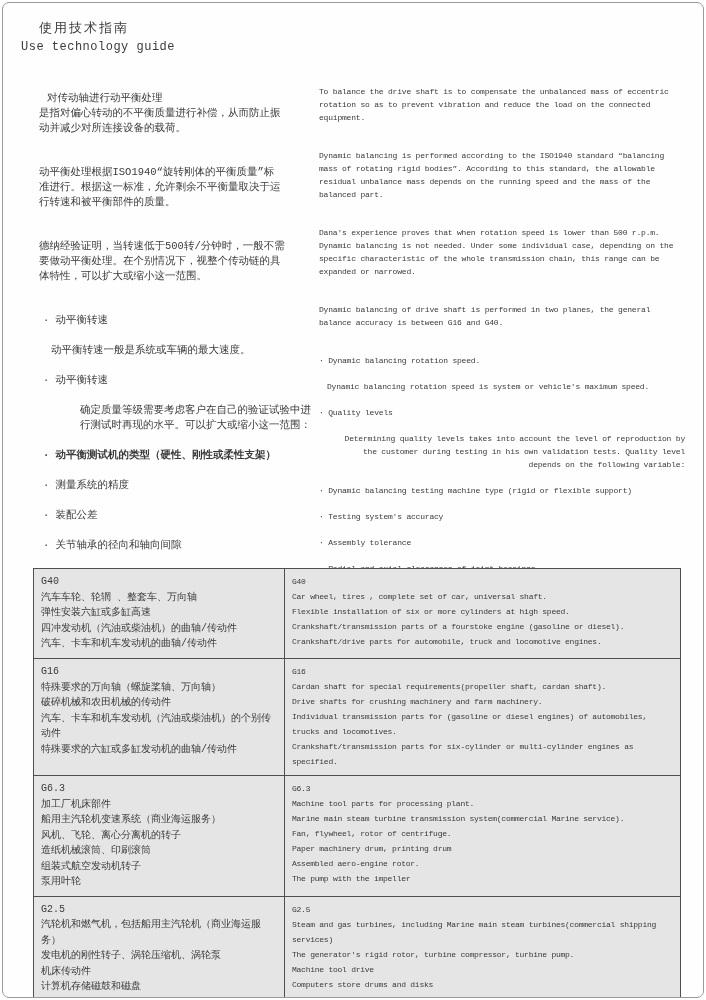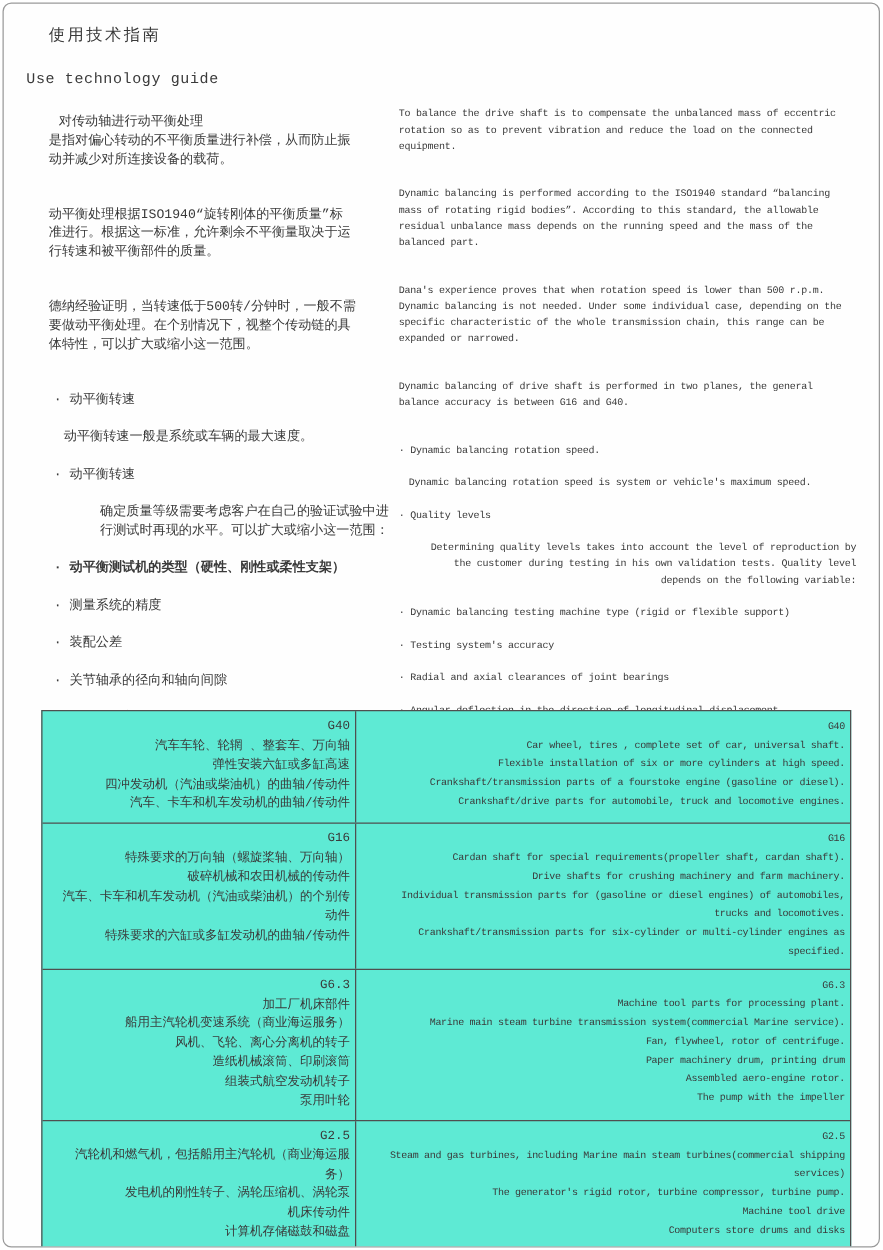--- a/index.html
+++ b/index.html
@@ -9,42 +9,42 @@
     margin:2px;
     border:1px solid #9a9a9a;
     border-radius:7px;
     background:#fefefe;
     color:#3a3a3a;
     font-family:"Liberation Mono","DejaVu Sans Mono",monospace;
     overflow:hidden;
   }
   .header{position:absolute;top:16px;left:18px;}
   .header .zh{font-size:13px;padding-left:18px;letter-spacing:2px;}
-  .header .en{font-size:12px;margin-top:19px;letter-spacing:0.5px;}
+  .header .en{font-size:12px;margin-top:3px;letter-spacing:0.5px;}
 
   .col{position:absolute;white-space:pre-line;}
   .col-left{top:73px;left:36px;width:272px;font-size:10.5px;line-height:15px;}
   .col-right{top:69px;left:316px;width:366px;font-size:8px;line-height:13px;letter-spacing:-0.2px;}
 
   .para{white-space:pre-line;margin:0 0 14px 0;}
   .col-right .para{margin-bottom:12px;}
   .p-indent{text-indent:8px;}
   .blk{white-space:pre-line;margin:0;}
   .bullet{margin-left:4px;}
   .col-right .bullet{margin-left:0;}
   .sub{margin-left:12px;}
   .col-right .sub{margin-left:8px;}
   .sub-hang{margin-left:0;text-indent:8px;text-align:right;}
   .bold{font-weight:bold;}
   .note{margin-left:8px;}
   .col-right .note{margin-left:0;}
 
   .gtable{
     position:absolute;top:565px;left:30px;width:646px;
-    border:1px solid #4f4f4f;background:#5eead4;text-align:right;
+    border:1px solid #4f4f4f;background:#e5e5e5;
   }
   .grow{display:grid;grid-template-columns:251px 1fr;border-bottom:1px solid #4f4f4f;}
   .grow:last-child{border-bottom:none;}
   .cell{white-space:pre-line;padding:5px 4px 6px 7px;}
   .cell-zh{font-size:10px;line-height:15.5px;border-right:1px solid #4f4f4f;}
   .cell-en{font-size:8px;line-height:15px;letter-spacing:-0.25px;}
   .r1{min-height:78px;}
   .r2{min-height:90px;}
   .r3{min-height:99px;}
   .r4{min-height:67px;}
@@ -100,20 +100,21 @@
     <div class="para">Dynamic balancing of drive shaft is performed in two planes, the general
 balance accuracy is between G16 and G40.</div>
     <div class="blk bullet">· Dynamic balancing rotation speed.</div>
     <div class="blk sub">Dynamic balancing rotation speed is system or vehicle's maximum speed.</div>
     <div class="blk bullet">· Quality levels</div>
     <div class="blk sub-hang">Determining quality levels takes into account the level of reproduction by
 the customer during testing in his own validation tests. Quality level
 depends on the following variable:</div>
     <div class="blk bullet">· Dynamic balancing testing machine type (rigid or flexible support)</div>
     <div class="blk bullet">· Testing system's accuracy</div>
+    <div class="blk bullet">· Assembly tolerance</div>
     <div class="blk bullet">· Radial and axial clearances of joint bearings</div>
     <div class="blk bullet">· Angular deflection in the direction of longitudinal displacement.</div>
     <div class="blk note">Field analysis shows that when these factors add together, it will result in
 100% out of tolerance, which produces the following dynamic balancing level
 definition.</div>
     <div class="blk bullet">· Manufacturer dynamic balancing: G16</div>
     <div class="blk bullet">· Customer verification test : G32.</div>
   </div>
 
   <div class="gtable">

